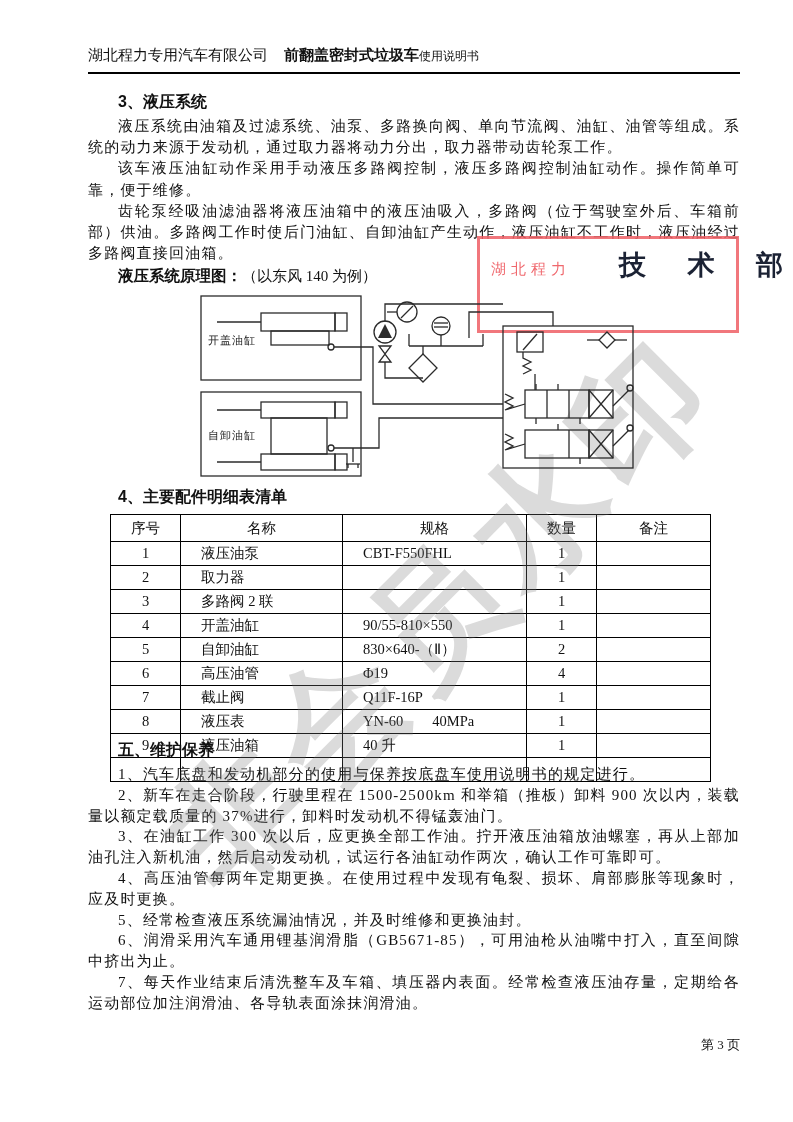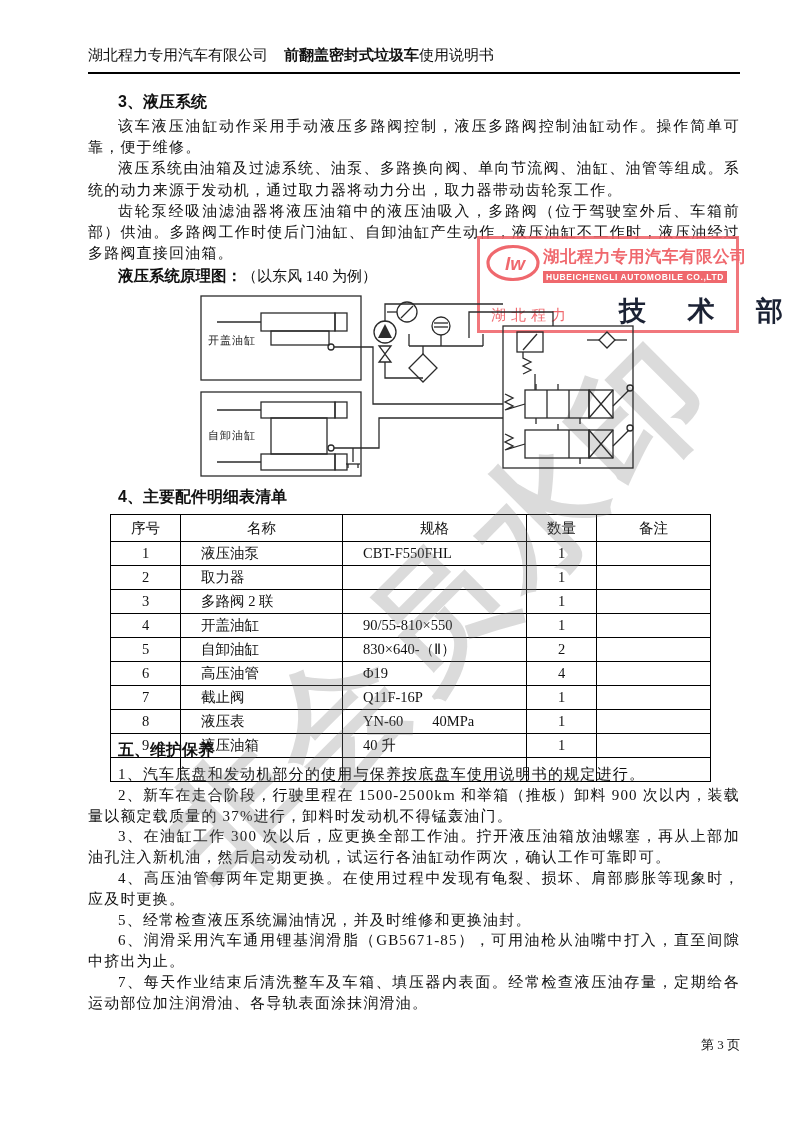--- a/index.html
+++ b/index.html
@@ -9,21 +9,21 @@
   }
   .abs{position:absolute;}
   
   .header{
     left:88px;top:46px;width:652px;padding-bottom:7px;
     border-bottom:2px solid #000;font-size:15px;white-space:nowrap;
     z-index:1;
   }
   .header .company{font-size:15px;}
   .header .product{font-weight:bold;font-size:15px;margin-left:16px;}
-  .header .doctype{font-size:15px;}
+  .header .doctype{font-size:12px;}
   
   .sec-title{
     font-family:Liberation Sans, sans-serif;font-weight:bold;
     font-size:16px;margin:0 0 3px 30px;
   }
   .textblock{left:88px;width:652px;z-index:1;}
   .textblock p{
     margin:0;font-size:15px;line-height:21.2px;letter-spacing:1.2px;
     text-indent:2em;text-align:justify;
   }
@@ -100,22 +100,22 @@
 <body>
 
 <div class="abs watermark">非会员水印</div>
 
 <div class="abs header">
   <span class="company">湖北程力专用汽车有限公司</span><span class="product">前翻盖密封式垃圾车</span><span class="doctype">使用说明书</span>
 </div>
 
 <div class="abs textblock s3">
   <div class="sec-title">3、液压系统</div>
+  <p>液压系统由油箱及过滤系统、油泵、多路换向阀、单向节流阀、油缸、油管等组成。系统的动力来源于发动机，通过取力器将动力分出，取力器带动齿轮泵工作。</p>
   <p>该车液压油缸动作采用手动液压多路阀控制，液压多路阀控制油缸动作。操作简单可靠，便于维修。</p>
-  <p>液压系统由油箱及过滤系统、油泵、多路换向阀、单向节流阀、油缸、油管等组成。系统的动力来源于发动机，通过取力器将动力分出，取力器带动齿轮泵工作。</p>
   <p>齿轮泵经吸油滤油器将液压油箱中的液压油吸入，多路阀（位于驾驶室外后、车箱前部）供油。多路阀工作时使后门油缸、自卸油缸产生动作，液压油缸不工作时，液压油经过多路阀直接回油箱。</p>
 </div>
 
 <div class="abs caption">
   <span class="cap-bold">液压系统原理图：</span><span>（以东风 140 为例）</span>
 </div>
 
 <div class="abs diagram">
   <svg width="468" height="202" viewBox="0 0 468 202">
 
@@ -208,32 +208,20 @@
         <line class="dg-line" x1="406" y1="176" x2="430" y2="148"></line>
         <line class="dg-line" x1="430" y1="164" x2="446" y2="148"></line>
         <circle class="dg-line" cx="447" cy="146" r="3"></circle>
       </g>
       <line class="dg-line" x1="352" y1="92" x2="352" y2="108"></line>
     </g>
   </svg>
 </div>
 
 <div class="abs stamp">
-  <div class="stamp-row1">
-    <div class="stamp-logo">
-      <svg width="56" height="42" viewBox="0 0 56 42">
-        <ellipse cx="28" cy="21" rx="25" ry="16.5" fill="none" stroke="#ef6066" stroke-width="3.2"></ellipse>
-        <text x="20" y="28" font-family="Liberation Sans, sans-serif" font-style="italic" font-weight="bold" font-size="19" fill="#ef6066">lw</text>
-      </svg>
-    </div>
-    <div class="stamp-right">
-      <div class="stamp-cn">湖北程力专用汽车有限公司</div>
-      <div class="stamp-en">HUBEICHENGLI AUTOMOBILE CO.,LTD</div>
-    </div>
-  </div>
   <div class="stamp-row2">
     <span class="stamp-brand">湖北程力</span>
     <span class="stamp-dept">技  术  部</span>
   </div>
 </div>
 
 <div class="abs textblock s4">
   <div class="sec-title">4、主要配件明细表清单</div>
   <table class="parts">
     <colgroup>

